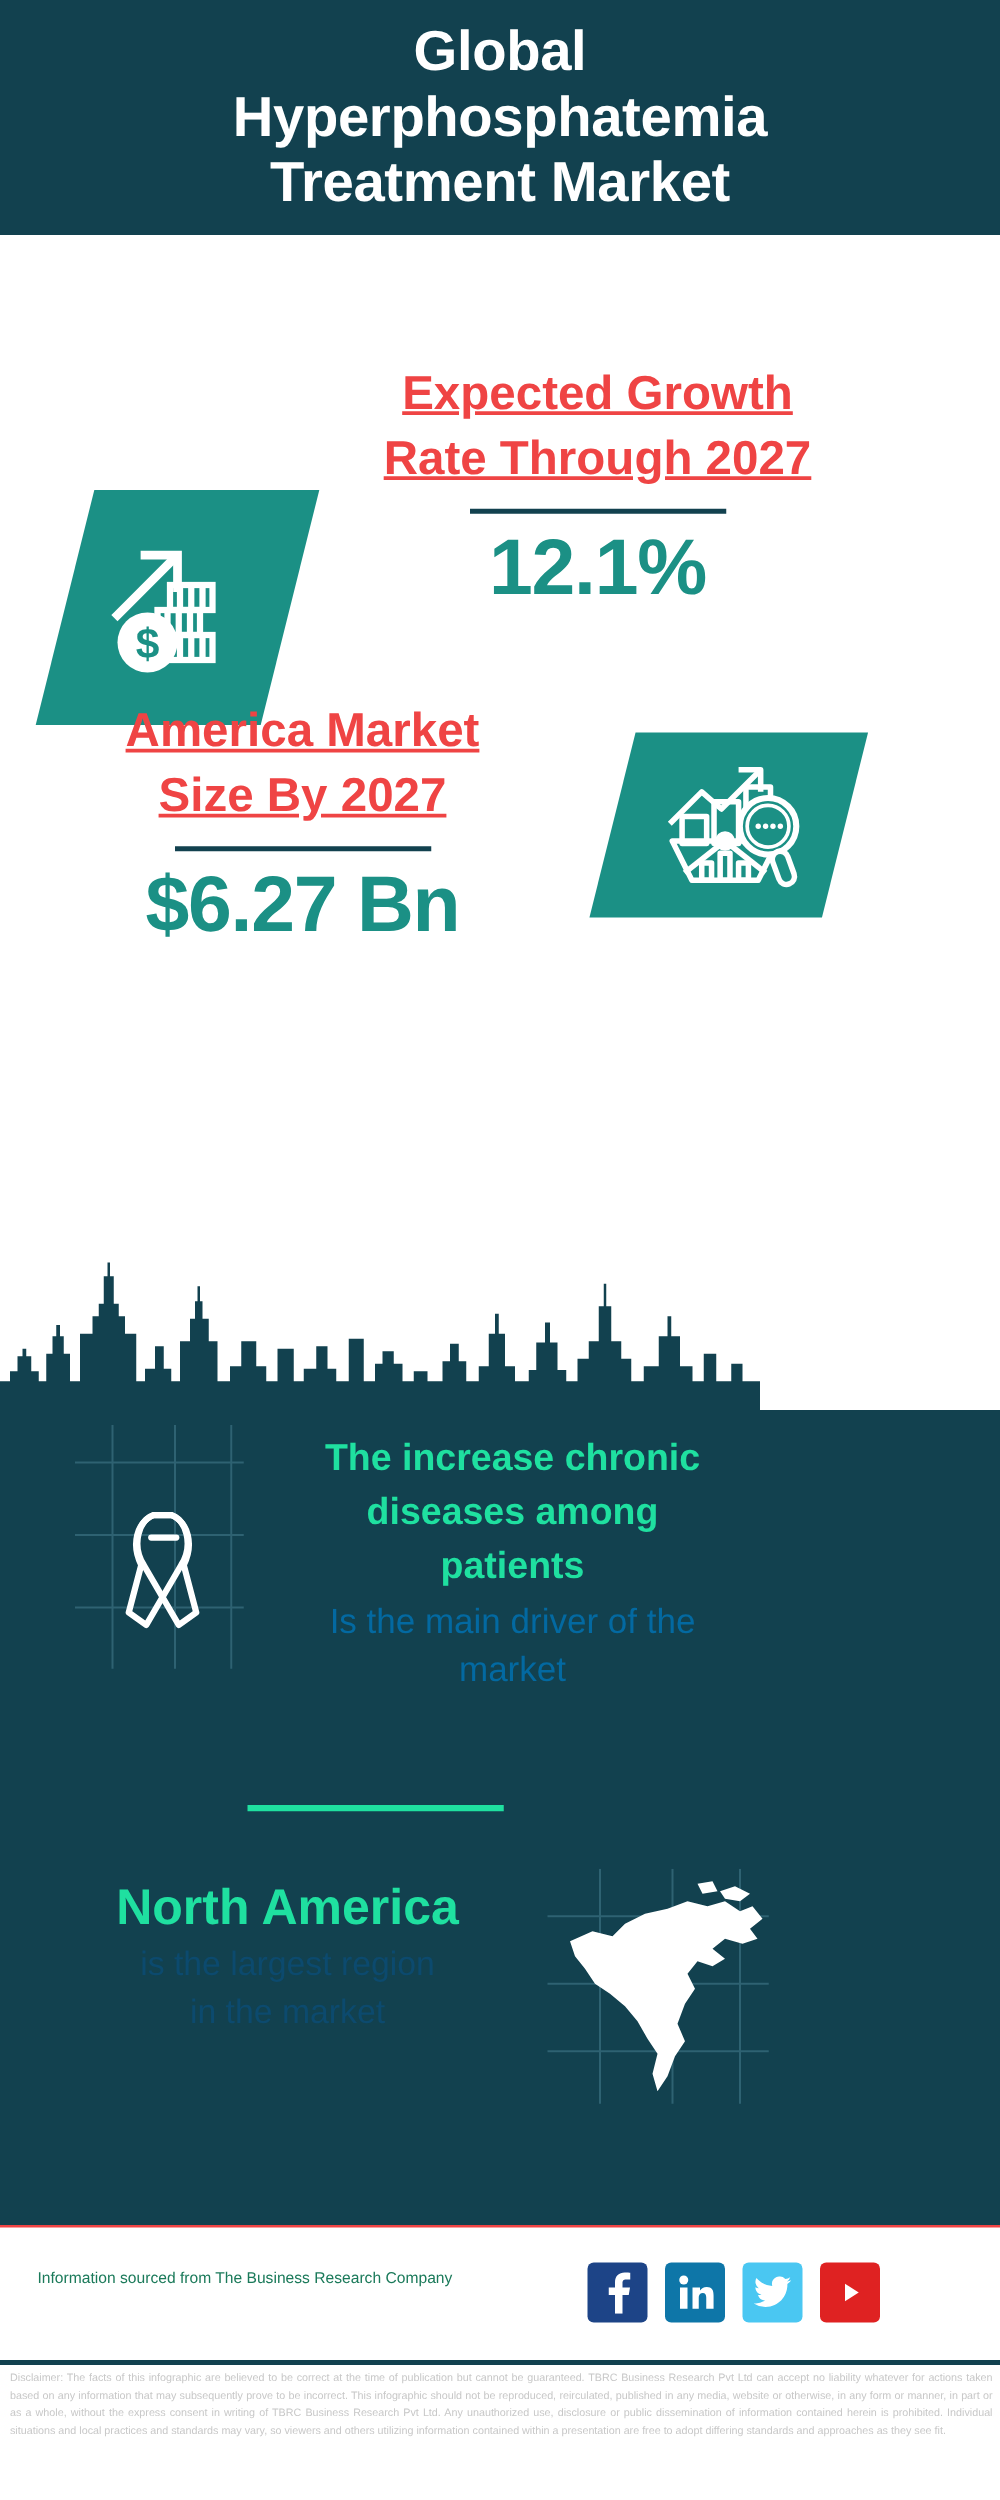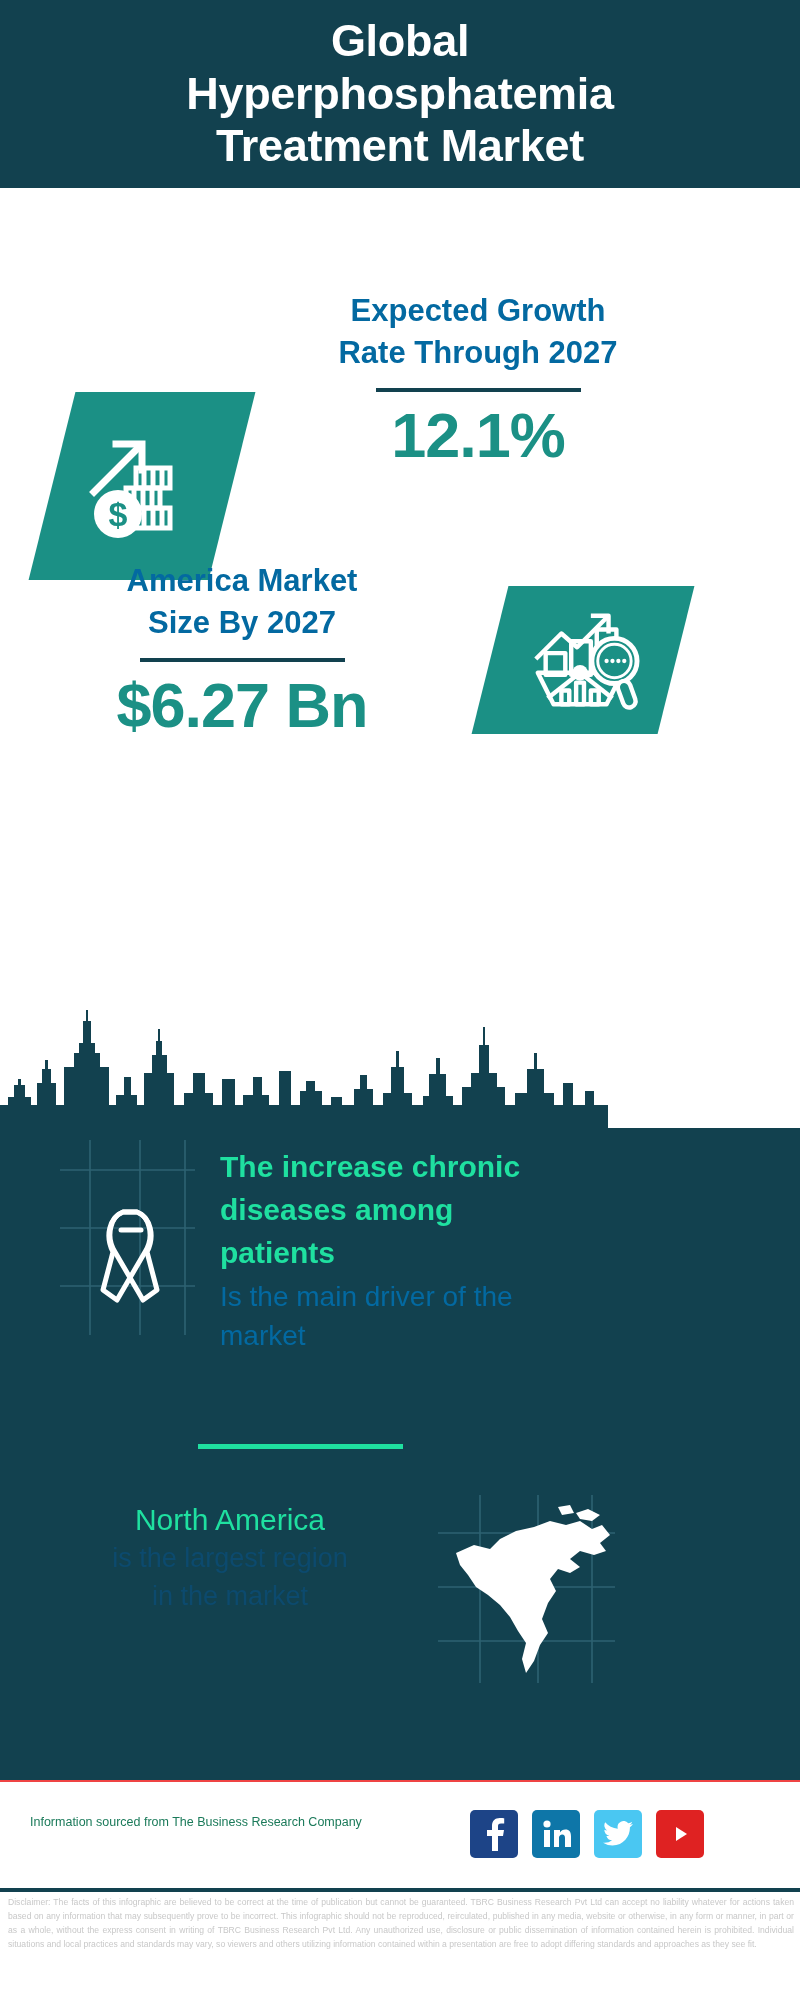--- a/index.html
+++ b/index.html
@@ -42,21 +42,21 @@
     display:flex; align-items:center; justify-content:center;
   }
   .para > svg { transform:skewX(14deg); }
 
   .para-growth { left:52px; top:142px; width:180px; height:188px; }
   .para-size  { left:490px; top:336px; width:186px; height:148px; }
 
   
   .stat-block { position:absolute; text-align:center; }
   .stat-title {
-    color:#0369a1; font-size:31px; font-weight:bold; line-height:1.36;
+    color:#ef4444; font-size:38px; font-weight:bold; line-height:1.36;text-decoration:underline;
   }
   .rule {
     height:4px; background:#12414f; margin:14px auto 10px auto; width:205px;
   }
   .stat-value {
     color:#1b9085; font-size:63px; font-weight:bold; line-height:1.05;
     letter-spacing:-1px;
   }
 
   .block-growth { left:268px; top:40px; width:420px; }
@@ -69,38 +69,38 @@
   .skyline { position:absolute; left:0; top:0; width:800px; height:120px; display:block; }
   .dark-body {
     position:absolute; left:0; top:118px; width:800px; height:652px;
     background:#12414f;
   }
 
   .grid-box { position:absolute; }
   .grid-box svg { display:block; }
 
   .driver-text {
-    position:absolute; left:220px; top:1145px; width:380px; 
+    position:absolute; left:220px; top:1145px; width:380px; text-align:center;
   }
   .driver-head {
     color:#1fe0a0; font-size:30px; font-weight:bold; line-height:1.44;
   }
   .driver-sub {
     color:#0369a1; font-size:28px; font-weight:normal; line-height:1.42; margin-top:2px;
   }
   .green-rule {
     position:absolute; left:198px; top:1444px; width:205px; height:5px;
     background:#1fe0a0;
   }
 
   .region-text {
     position:absolute; left:40px; top:1500px; width:380px; text-align:center;
   }
   .region-head {
-    color:#1fe0a0; font-size:30px; font-weight:normal; line-height:1.3;
+    color:#1fe0a0; font-size:40px; font-weight:bold; line-height:1.3;
   }
   .region-sub {
     color:#0c4a6e; font-size:27px; line-height:1.42;
   }
 
   
   .footer {
     position:absolute; left:0; top:1780px; width:800px; height:110px;
     background:#ffffff;
     border-top:2px solid #ef4444;

